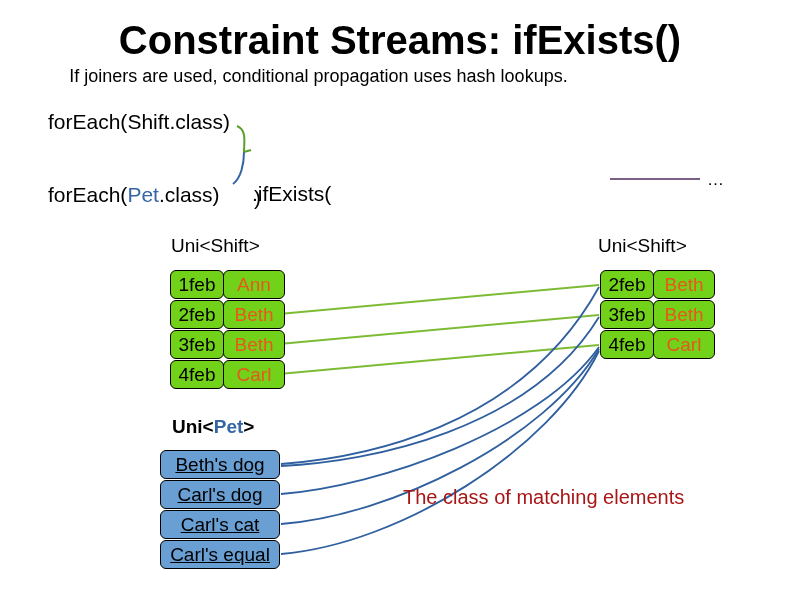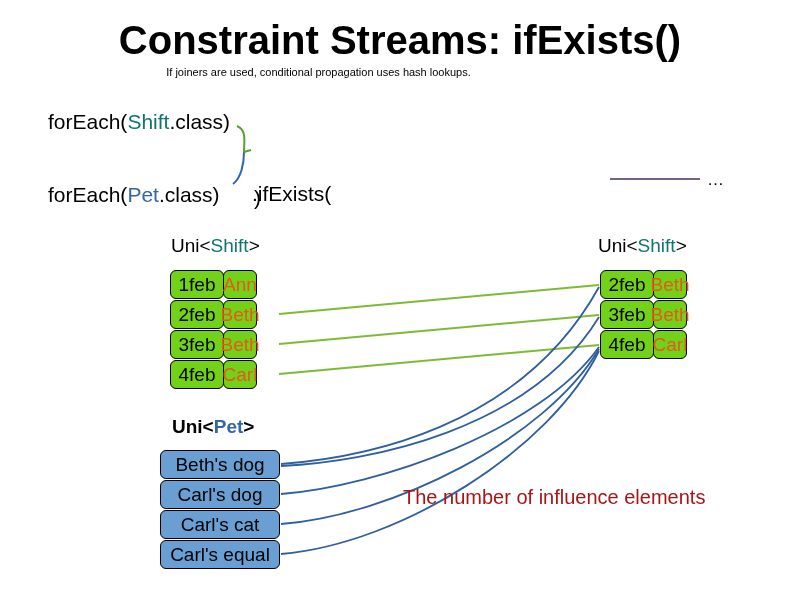--- a/index.html
+++ b/index.html
@@ -24,36 +24,36 @@
     font-size: 40px;
     color: #000000;
     white-space: nowrap;
     font-weight: bold;
   }
   #subtitle {
     position: absolute;
     left: 0; top: 66px;
     width: 637px;
     text-align: center;
-    font-size: 11px;
+    font-size: 18px;
     color: #000000;
   }
   
   .code-line {
     position: absolute;
     font-size: 21px;
     color: #000000;
     white-space: nowrap;
   }
   #code-foreach-shift { left: 48px; top: 110px; }
   #code-foreach-pet   { left: 48px; top: 168px; margin-top: 15px; }
   #code-ifexists      { left: 252px; top: 142px; margin-top: 40px; }
   #code-equal         { left: 272px; top: 170px; font-size: 15px; }
   #code-close-paren   { left: 254px; top: 186px; }
-  .kw-shift { color: #0f766e; }
+  .kw-shift { color: #000000; }
   .kw-pet   { color: #3465a4; }
   #ellipsis {
     position: absolute;
     left: 707px; top: 170px;
     font-size: 17px;
     color: #000000;
   }
   
   .stream-label {
     position: absolute;
@@ -82,26 +82,26 @@
     border: 1.6px solid #000000;
     border-radius: 6px;
     box-sizing: border-box;
     font-size: 19px;
     line-height: 1;
     height: 29px;
   }
   .cell.green { background: #72d21a; }
   .cell.blue  { background: #6a9fd4; }
   .cell.date  { width: 54px; color: #000000; }
-  .cell.name  { width: 34px; color: #e8581c; margin-left: -1px; }
+  .cell.name  { width: 62px; color: #e8581c; margin-left: -1px; }
   .cell.pet   { width: 120px; color: #000000; }
 
   #table-left-shift  { left: 170px; top: 270px; }
   #table-right-shift { left: 600px; top: 270px; }
-  #table-pet         { left: 160px; top: 450px; }
+  #table-pet         { left: 160px; top: 450px; text-decoration: underline; }
 
   
   #connectors {
     position: absolute;
     left: 0; top: 0;
     width: 800px;
     height: 600px;
     pointer-events: none;
   }
   
@@ -217,16 +217,16 @@
     </div>
     <div class="fact-row">
       <div class="cell blue pet">Carl's cat</div>
     </div>
     <div class="fact-row">
       <div class="cell blue pet">Carl's equal</div>
     </div>
   </div>
 
   <div id="annotation">
-    <div>The number of influence elements</div>
+    <div>The class of matching elements</div>
   </div>
 
 </div>
 
 </body></html>

